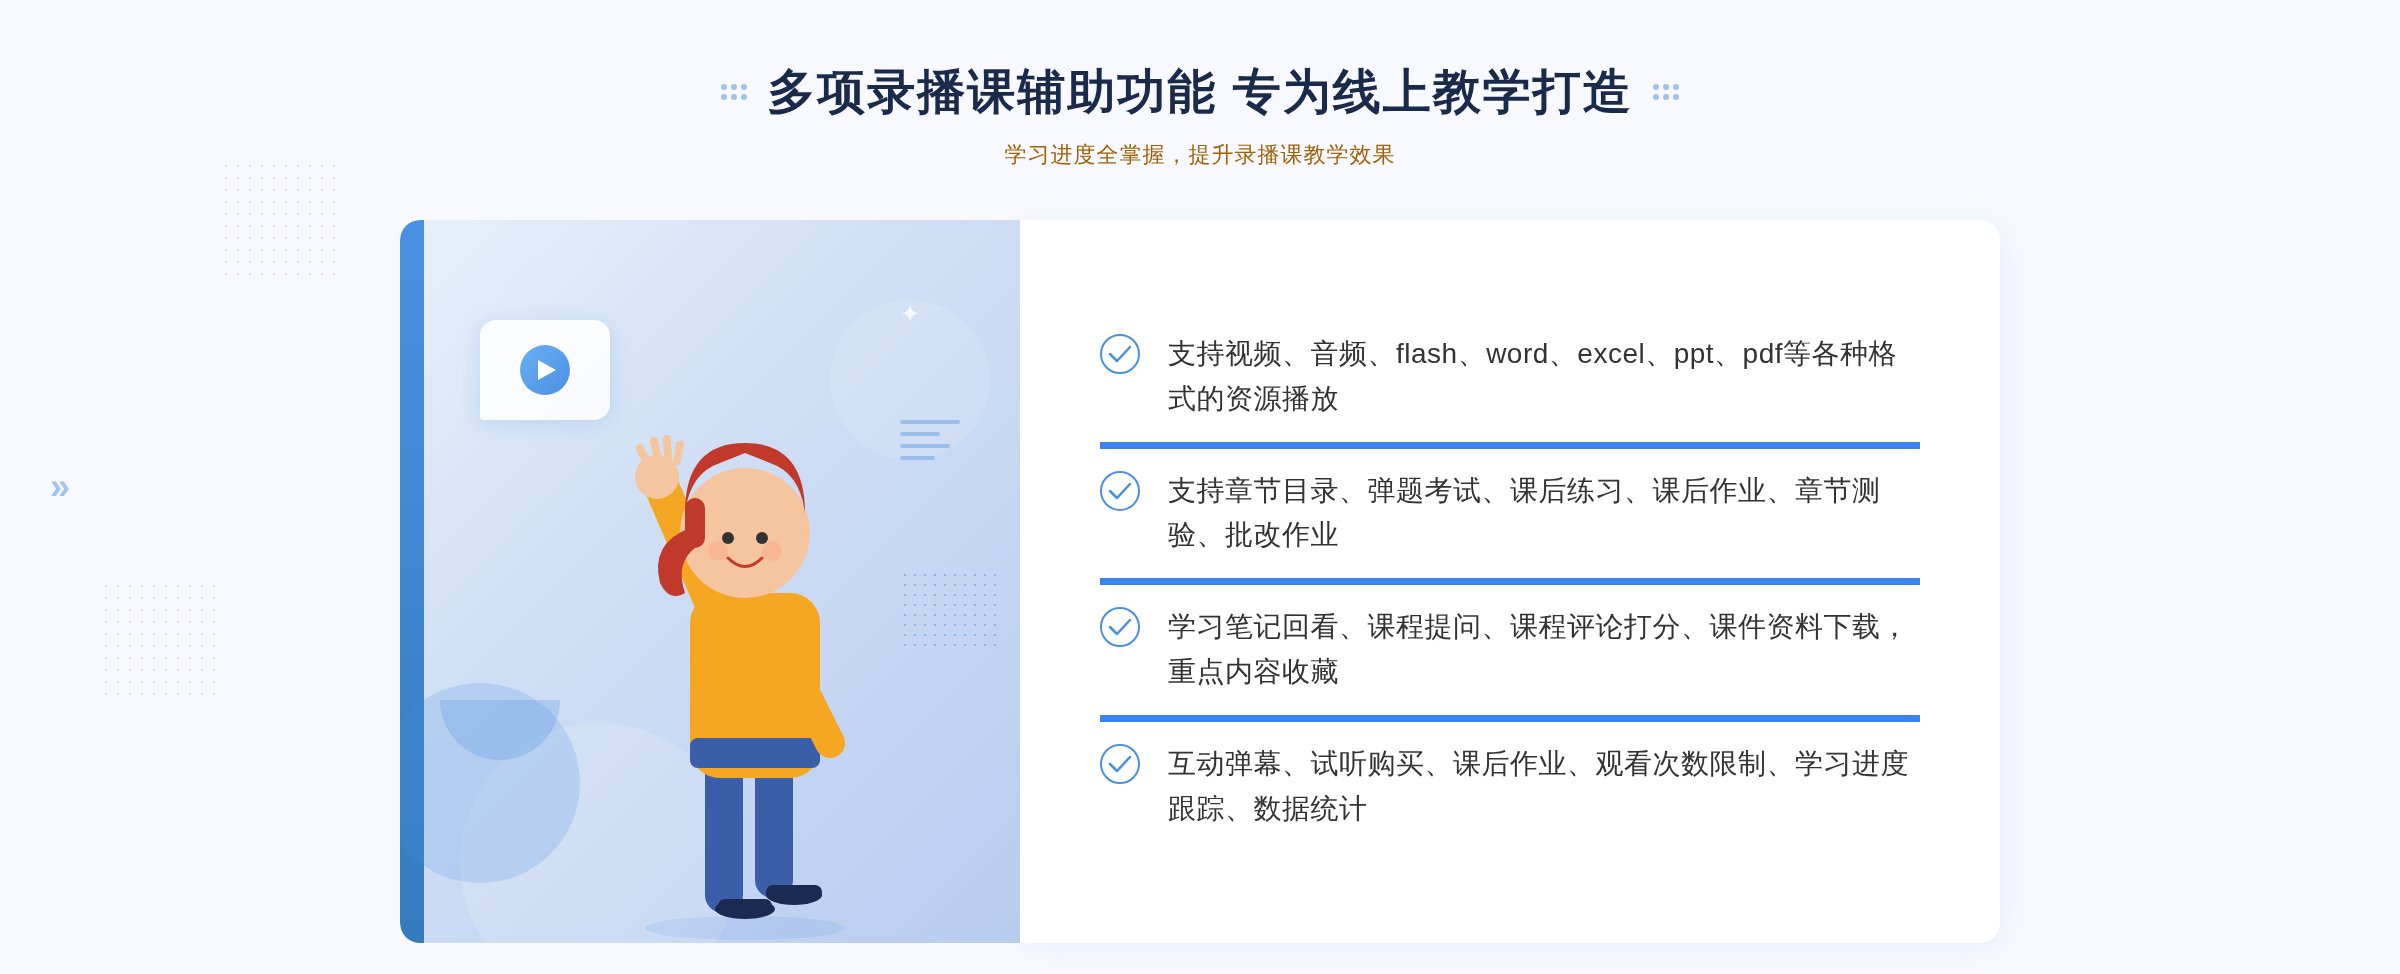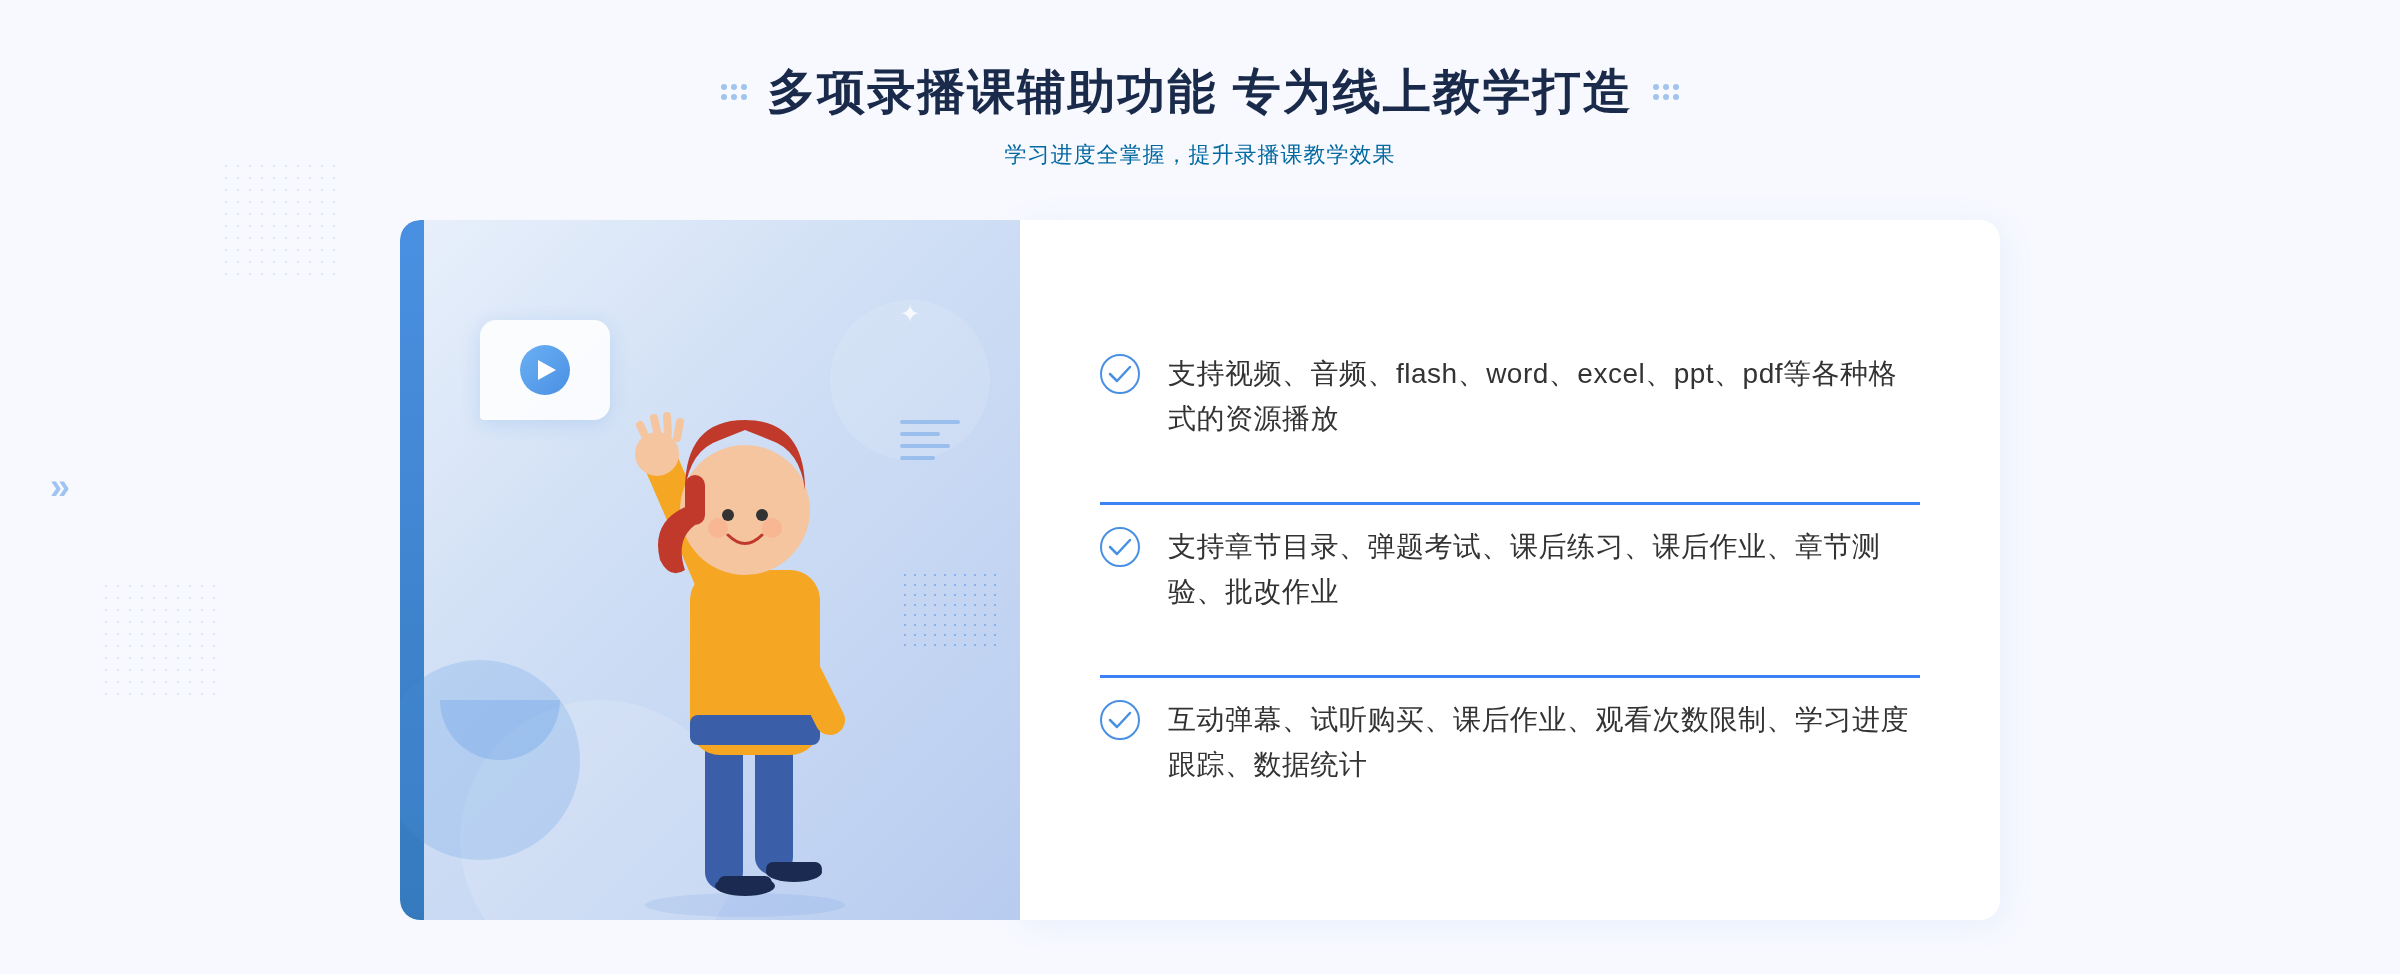--- a/index.html
+++ b/index.html
@@ -80,21 +80,21 @@
 
     .main-title {
       font-size: 48px;
       font-weight: 600;
       color: #1a2a4a;
       letter-spacing: 2px;
     }
 
     .sub-title {
       font-size: 22px;
-      color: #0369a1;
+      color: #a16207;
       margin-top: 12px;
       letter-spacing: 1px;
     }
 
     
     .content-area {
       display: flex;
       align-items: stretch;
       width: 1600px;
       gap: 0;
@@ -266,21 +266,21 @@
     }
 
     .feature-item {
       display: flex;
       align-items: flex-start;
       gap: 28px;
       padding: 20px 0;
     }
 
     .feature-item + .feature-item {
-      border-top: 3px solid #3b82f6;
+      border-top: 7px solid #3b82f6;
     }
 
     .check-icon {
       width: 40px;
       height: 40px;
       flex-shrink: 0;
       margin-top: 2px;
     }
 
     .feature-text {
@@ -427,20 +427,27 @@
       </div>
 
       <div class="feature-item">
         <svg class="check-icon" viewBox="0 0 40 40" xmlns="http://www.w3.org/2000/svg">
           <circle cx="20" cy="20" r="19" fill="none" stroke="#4a90e2" stroke-width="2"></circle>
           <path d="M10 20 L17 27 L30 13" stroke="#4a90e2" stroke-width="2.5" fill="none" stroke-linecap="round" stroke-linejoin="round"></path>
         </svg>
         <span class="feature-text">支持章节目录、弹题考试、课后练习、课后作业、章节测验、批改作业</span>
       </div>
 
+      <div class="feature-item">
+        <svg class="check-icon" viewBox="0 0 40 40" xmlns="http://www.w3.org/2000/svg">
+          <circle cx="20" cy="20" r="19" fill="none" stroke="#4a90e2" stroke-width="2"></circle>
+          <path d="M10 20 L17 27 L30 13" stroke="#4a90e2" stroke-width="2.5" fill="none" stroke-linecap="round" stroke-linejoin="round"></path>
+        </svg>
+        <span class="feature-text">学习笔记回看、课程提问、课程评论打分、课件资料下载，重点内容收藏</span>
+      </div>
 
       <div class="feature-item">
         <svg class="check-icon" viewBox="0 0 40 40" xmlns="http://www.w3.org/2000/svg">
           <circle cx="20" cy="20" r="19" fill="none" stroke="#4a90e2" stroke-width="2"></circle>
           <path d="M10 20 L17 27 L30 13" stroke="#4a90e2" stroke-width="2.5" fill="none" stroke-linecap="round" stroke-linejoin="round"></path>
         </svg>
         <span class="feature-text">互动弹幕、试听购买、课后作业、观看次数限制、学习进度跟踪、数据统计</span>
       </div>
 
     </div>

